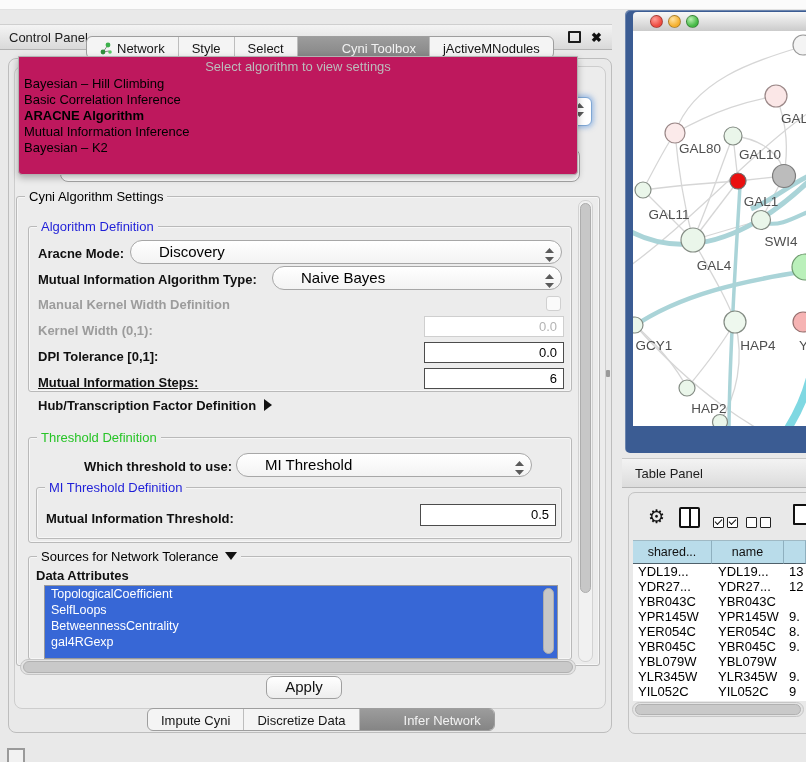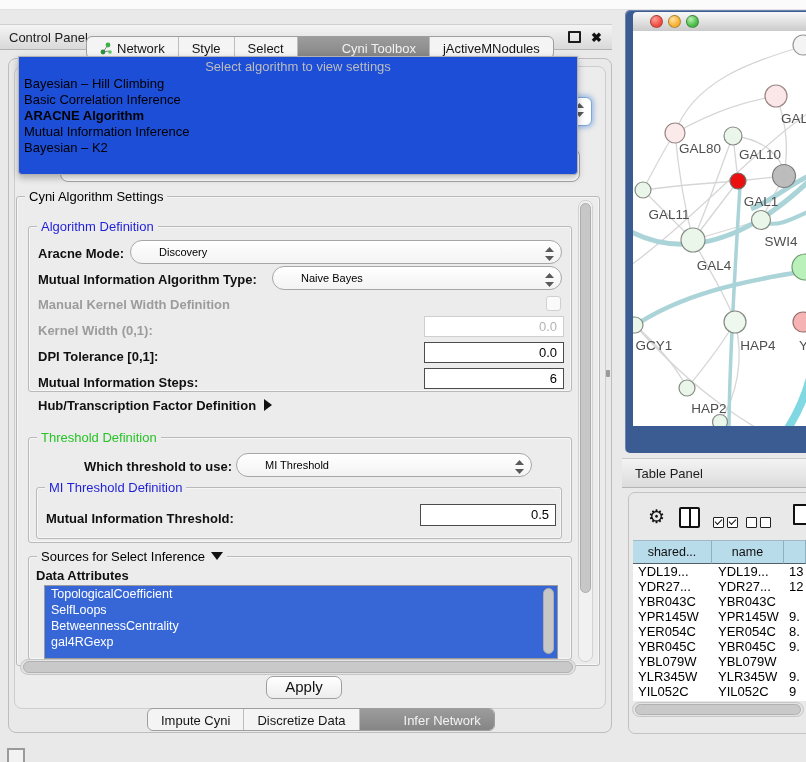--- a/index.html
+++ b/index.html
@@ -18,41 +18,41 @@
   .cp-body{left:8px;top:58px;width:602px;height:673px;border:1px solid #bdbdbd;border-radius:8px;background:#e9e9e9;}
   .cp-inner{left:14px;top:66px;width:590px;height:641px;border:1px solid #cdcdcd;border-radius:8px;background:#ececec;}
 
   .tabbar{display:flex;border:1px solid #9e9e9e;border-radius:6px;overflow:hidden;background:#f4f4f4;height:21px;z-index:6;}
   .tab{font-size:13px;color:#151515;padding:2px 13px 0 13px;border-right:1px solid #bdbdbd;display:flex;align-items:center;white-space:nowrap;}
   .tab:last-child{border-right:none;}
   .tab.sel{background:linear-gradient(#9c9c9c,#858585);color:#f2f2f2;padding-left:44px;}
   .net-ico{margin-right:5px;}
 
   
-  .popup{left:18px;top:56px;width:558px;height:115px;background:#1d4ed8;border:1px solid #b2b2b2;
+  .popup{left:18px;top:56px;width:558px;height:115px;background:#be185d;border:1px solid #b2b2b2;
     border-radius:0 0 4px 4px;box-shadow:0 3px 7px rgba(0,0,0,.28);z-index:10;padding-top:2px;}
   .popup .ph{font-size:13px;color:#bcbcbc;text-align:center;height:17px;}
   .popup .it{font-size:13px;color:#000;padding-left:5px;height:16px;line-height:16px;white-space:nowrap;}
   .popup .it.bold{font-weight:bold;}
 
   
   .frag-combo1{left:500px;top:97px;width:90px;height:27px;background:#fff;border:1px solid #7fa7d4;border-radius:6px;
     box-shadow:0 0 5px 2px rgba(95,150,220,.55);z-index:2;}
   .frag-combo2{left:60px;top:148px;width:520px;height:34px;background:#fff;border:1px solid #a6a6a6;border-radius:8px;
     z-index:2;font-size:13px;color:#a9a9a9;line-height:32px;padding-left:15px;box-sizing:border-box;}
 
   
   .grp{border:1px solid #b9b9b9;border-radius:3px;box-shadow:inset 0 0 0 1px rgba(255,255,255,.5);}
   .grp-title{position:absolute;top:-8px;left:8px;background:#ececec;padding:0 4px;font-size:13px;white-space:nowrap;}
   .t-blue{color:#1f1fd8;}
   .t-green{color:#27c427;}
 
   .lbl{font-size:13px;font-weight:bold;color:#101010;white-space:nowrap;}
   .lbl.dis{color:#9c9c9c;}
-  .combo{background:linear-gradient(#ffffff,#f3f3f3);border:1px solid #a7a7a7;border-radius:12px;font-size:11px;
+  .combo{background:linear-gradient(#ffffff,#f3f3f3);border:1px solid #a7a7a7;border-radius:12px;font-size:15px;
     line-height:22px;padding-left:28px;box-sizing:border-box;color:#000;}
   .stepper{position:absolute;right:7px;top:5px;}
   .fld{background:#fff;font-size:13px;text-align:right;padding-right:6px;box-sizing:border-box;line-height:19px;color:#000;}
   .fld.strong{border:1px solid #4c4c4c;}
   .fld.dis{border:1px solid #cfcfcf;color:#b4b4b4;}
   .chk-dis{width:13px;height:13px;border:1px solid #d0d0d0;border-radius:3px;background:#fafafa;}
 
   .tri-right{display:inline-block;width:0;height:0;border-left:8px solid #111;border-top:6px solid transparent;border-bottom:6px solid transparent;margin-left:8px;vertical-align:-1px;}
   .tri-down{display:inline-block;width:0;height:0;border-top:8px solid #111;border-left:6px solid transparent;border-right:6px solid transparent;margin-left:6px;vertical-align:1px;}
 
@@ -194,21 +194,21 @@
     <span class="stepper"><svg width="9" height="14" viewBox="0 0 9 14">
           <path d="M4.5 0 L9 5 H0 Z" fill="#5a5a5a"></path>
           <path d="M4.5 14 L0 9 H9 Z" fill="#5a5a5a"></path>
         </svg></span>
   </div>
   <div class="abs chk-dis" style="left:546px;top:296px;"></div>
   <div class="abs lbl dis" style="left:38px;top:323px;">Kernel Width (0,1):</div>
   <div class="abs fld dis" style="left:424px;top:316px;width:140px;height:21px;">0.0</div>
   <div class="abs lbl" style="left:38px;top:349px;">DPI Tolerance [0,1]:</div>
   <div class="abs fld strong" style="left:424px;top:342px;width:140px;height:21px;">0.0</div>
-  <div class="abs lbl" style="left:38px;top:375px;">Mutual Information Steps:</div>
+  <div class="abs lbl" style="left:38px;top:375px;text-decoration:underline;">Mutual Information Steps:</div>
   <div class="abs fld strong" style="left:424px;top:368px;width:140px;height:21px;">6</div>
 
   <div class="abs lbl" style="left:38px;top:398px;">
     <span>Hub/Transcription Factor Definition</span><span class="tri-right"></span>
   </div>
 
   <div class="abs grp" style="left:28px;top:437px;width:542px;height:104px;">
     <span class="grp-title t-green">Threshold Definition</span>
   </div>
   <div class="abs lbl" style="left:84px;top:459px;">Which threshold to use:</div>
@@ -219,21 +219,21 @@
           <path d="M4.5 14 L0 9 H9 Z" fill="#5a5a5a"></path>
         </svg></span>
   </div>
   <div class="abs grp" style="left:36px;top:487px;width:524px;height:50px;">
     <span class="grp-title t-blue">MI Threshold Definition</span>
   </div>
   <div class="abs lbl" style="left:46px;top:511px;">Mutual Information Threshold:</div>
   <div class="abs fld strong" style="left:420px;top:504px;width:136px;height:22px;">0.5</div>
 
   <div class="abs grp" style="left:28px;top:556px;width:542px;height:102px;">
-    <span class="grp-title"><span>Sources for Select Inference</span><span class="tri-down"></span></span>
+    <span class="grp-title"><span>Sources for Network Tolerance</span><span class="tri-down"></span></span>
   </div>
   <div class="abs lbl" style="left:36px;top:568px;">Data Attributes</div>
   <div class="abs attr-list" style="left:44px;top:585px;width:512px;height:72px;">
     <div class="attr-it">TopologicalCoefficient</div>
     <div class="attr-it">SelfLoops</div>
     <div class="attr-it">BetweennessCentrality</div>
     <div class="attr-it">gal4RGexp</div>
     <div class="vthumb" style="position:absolute;right:3px;top:2px;width:9px;height:64px;"></div>
   </div>
 

